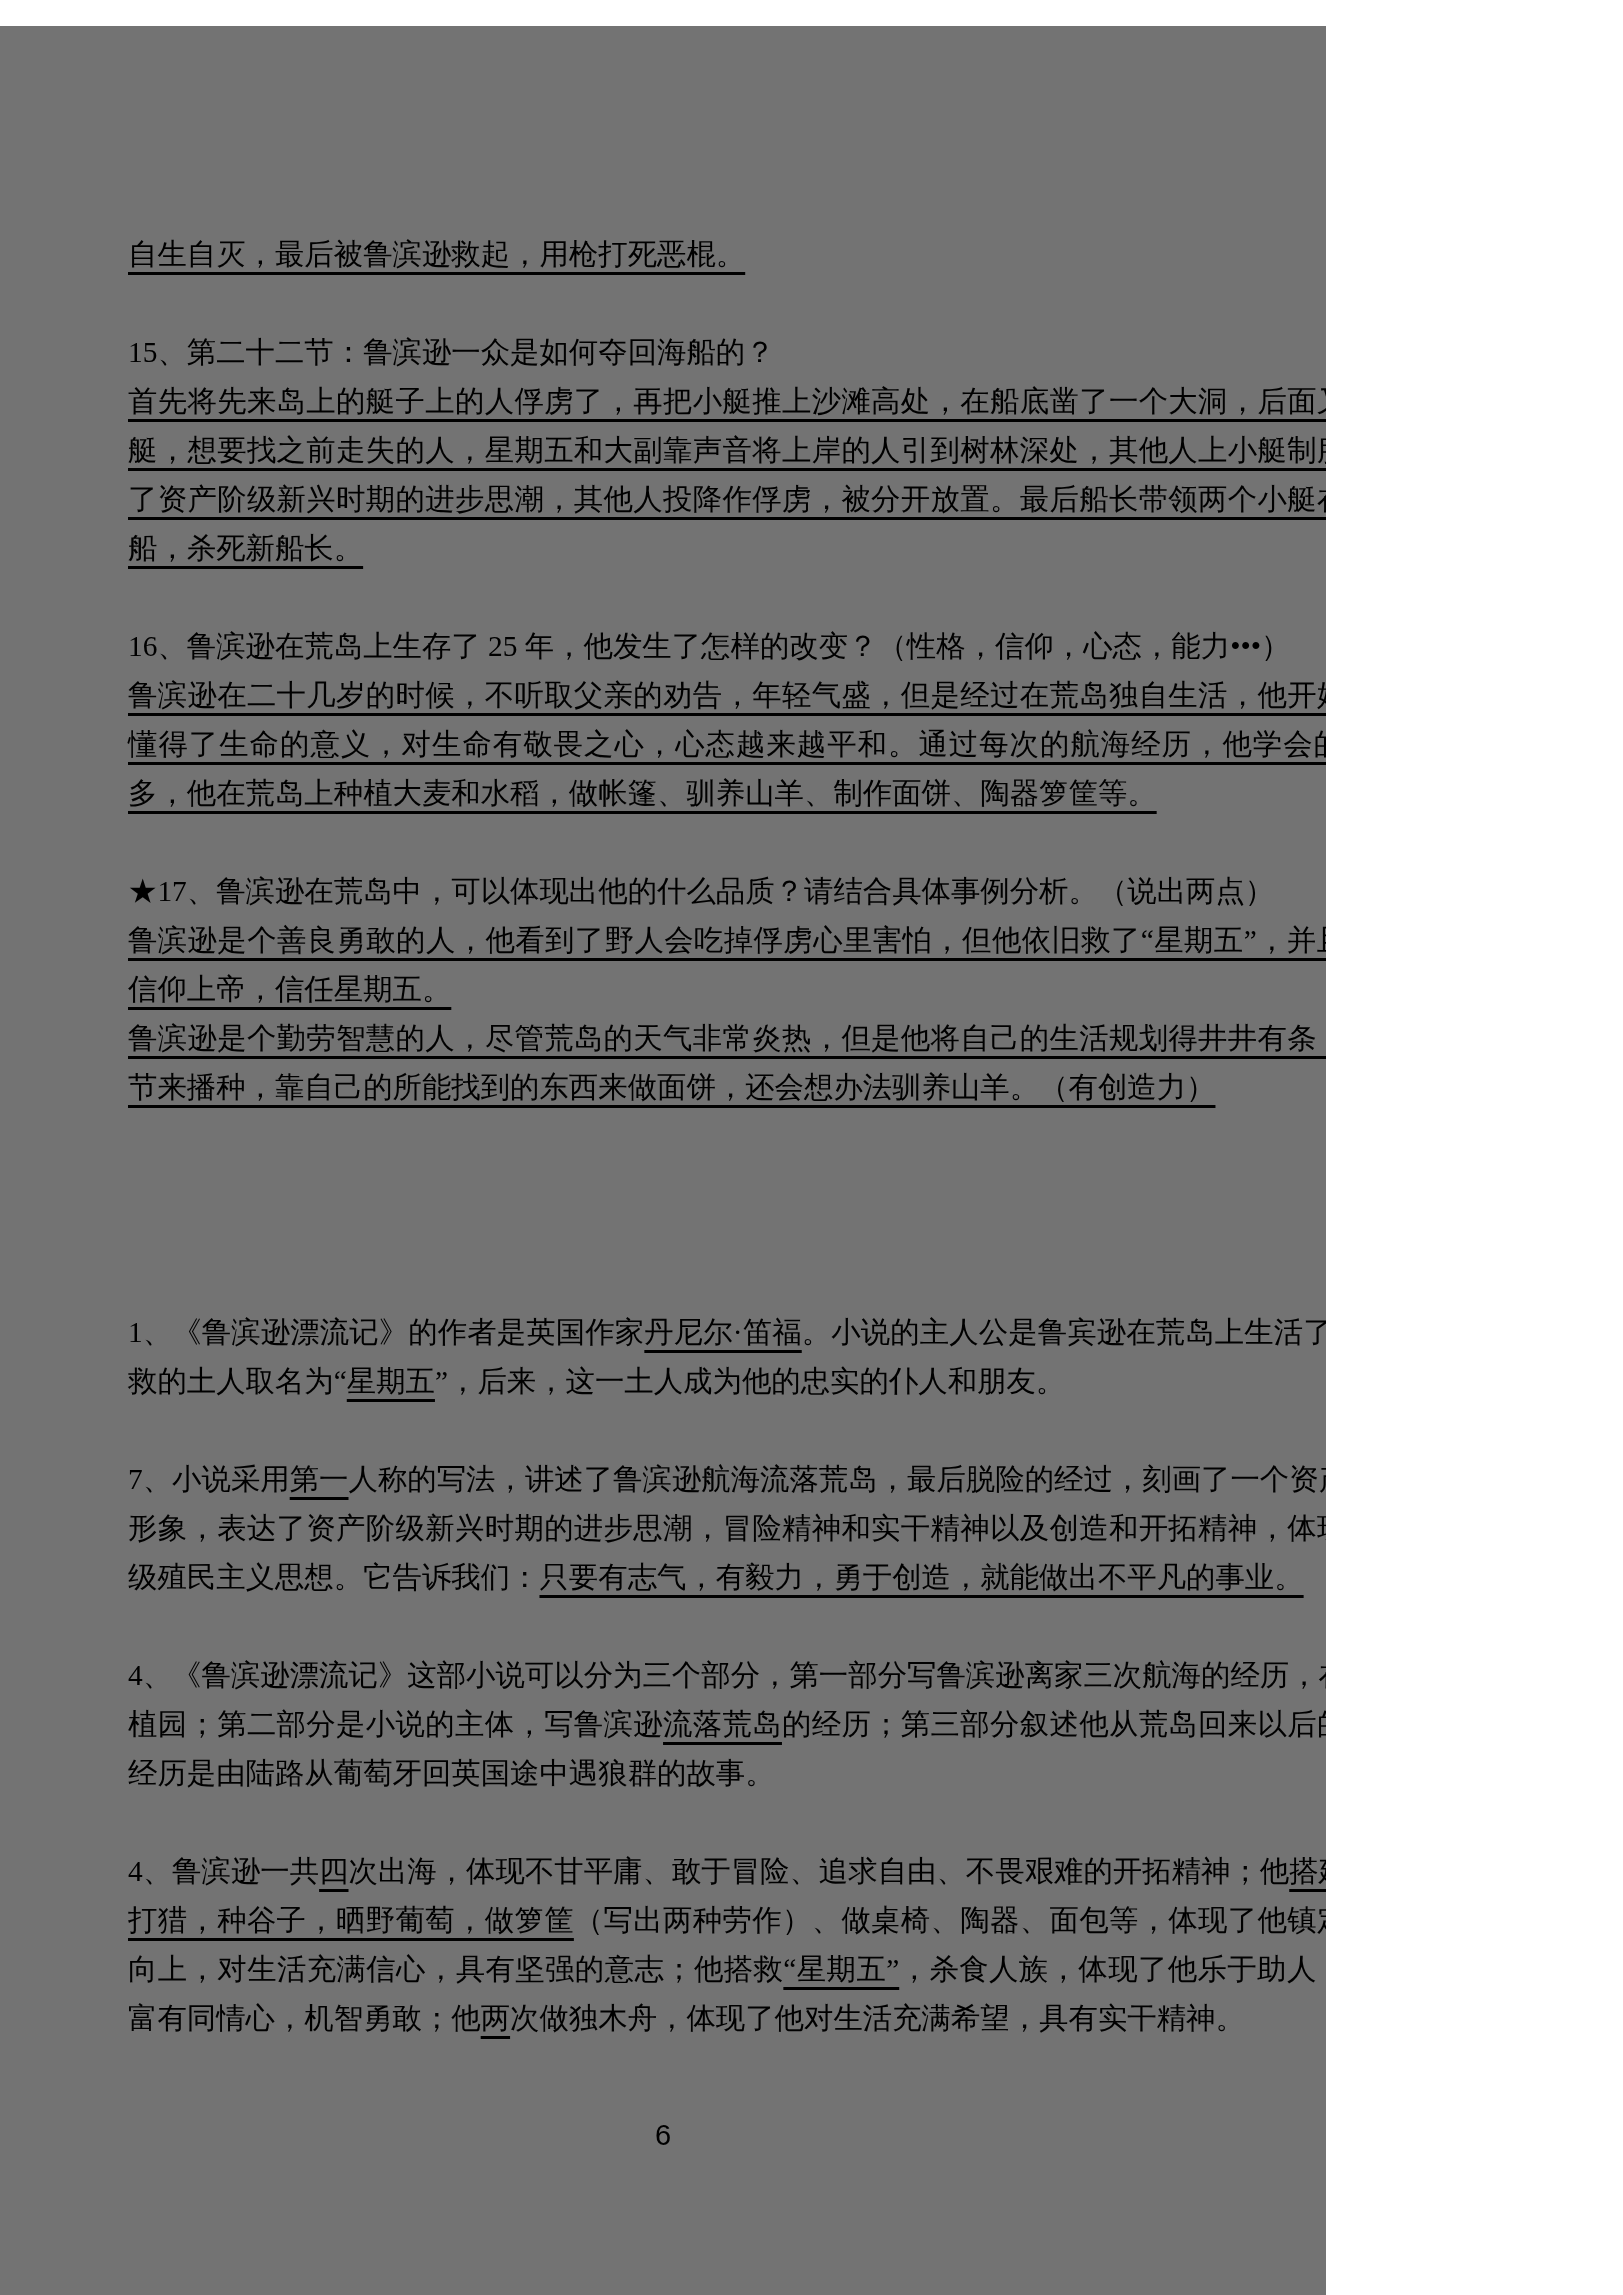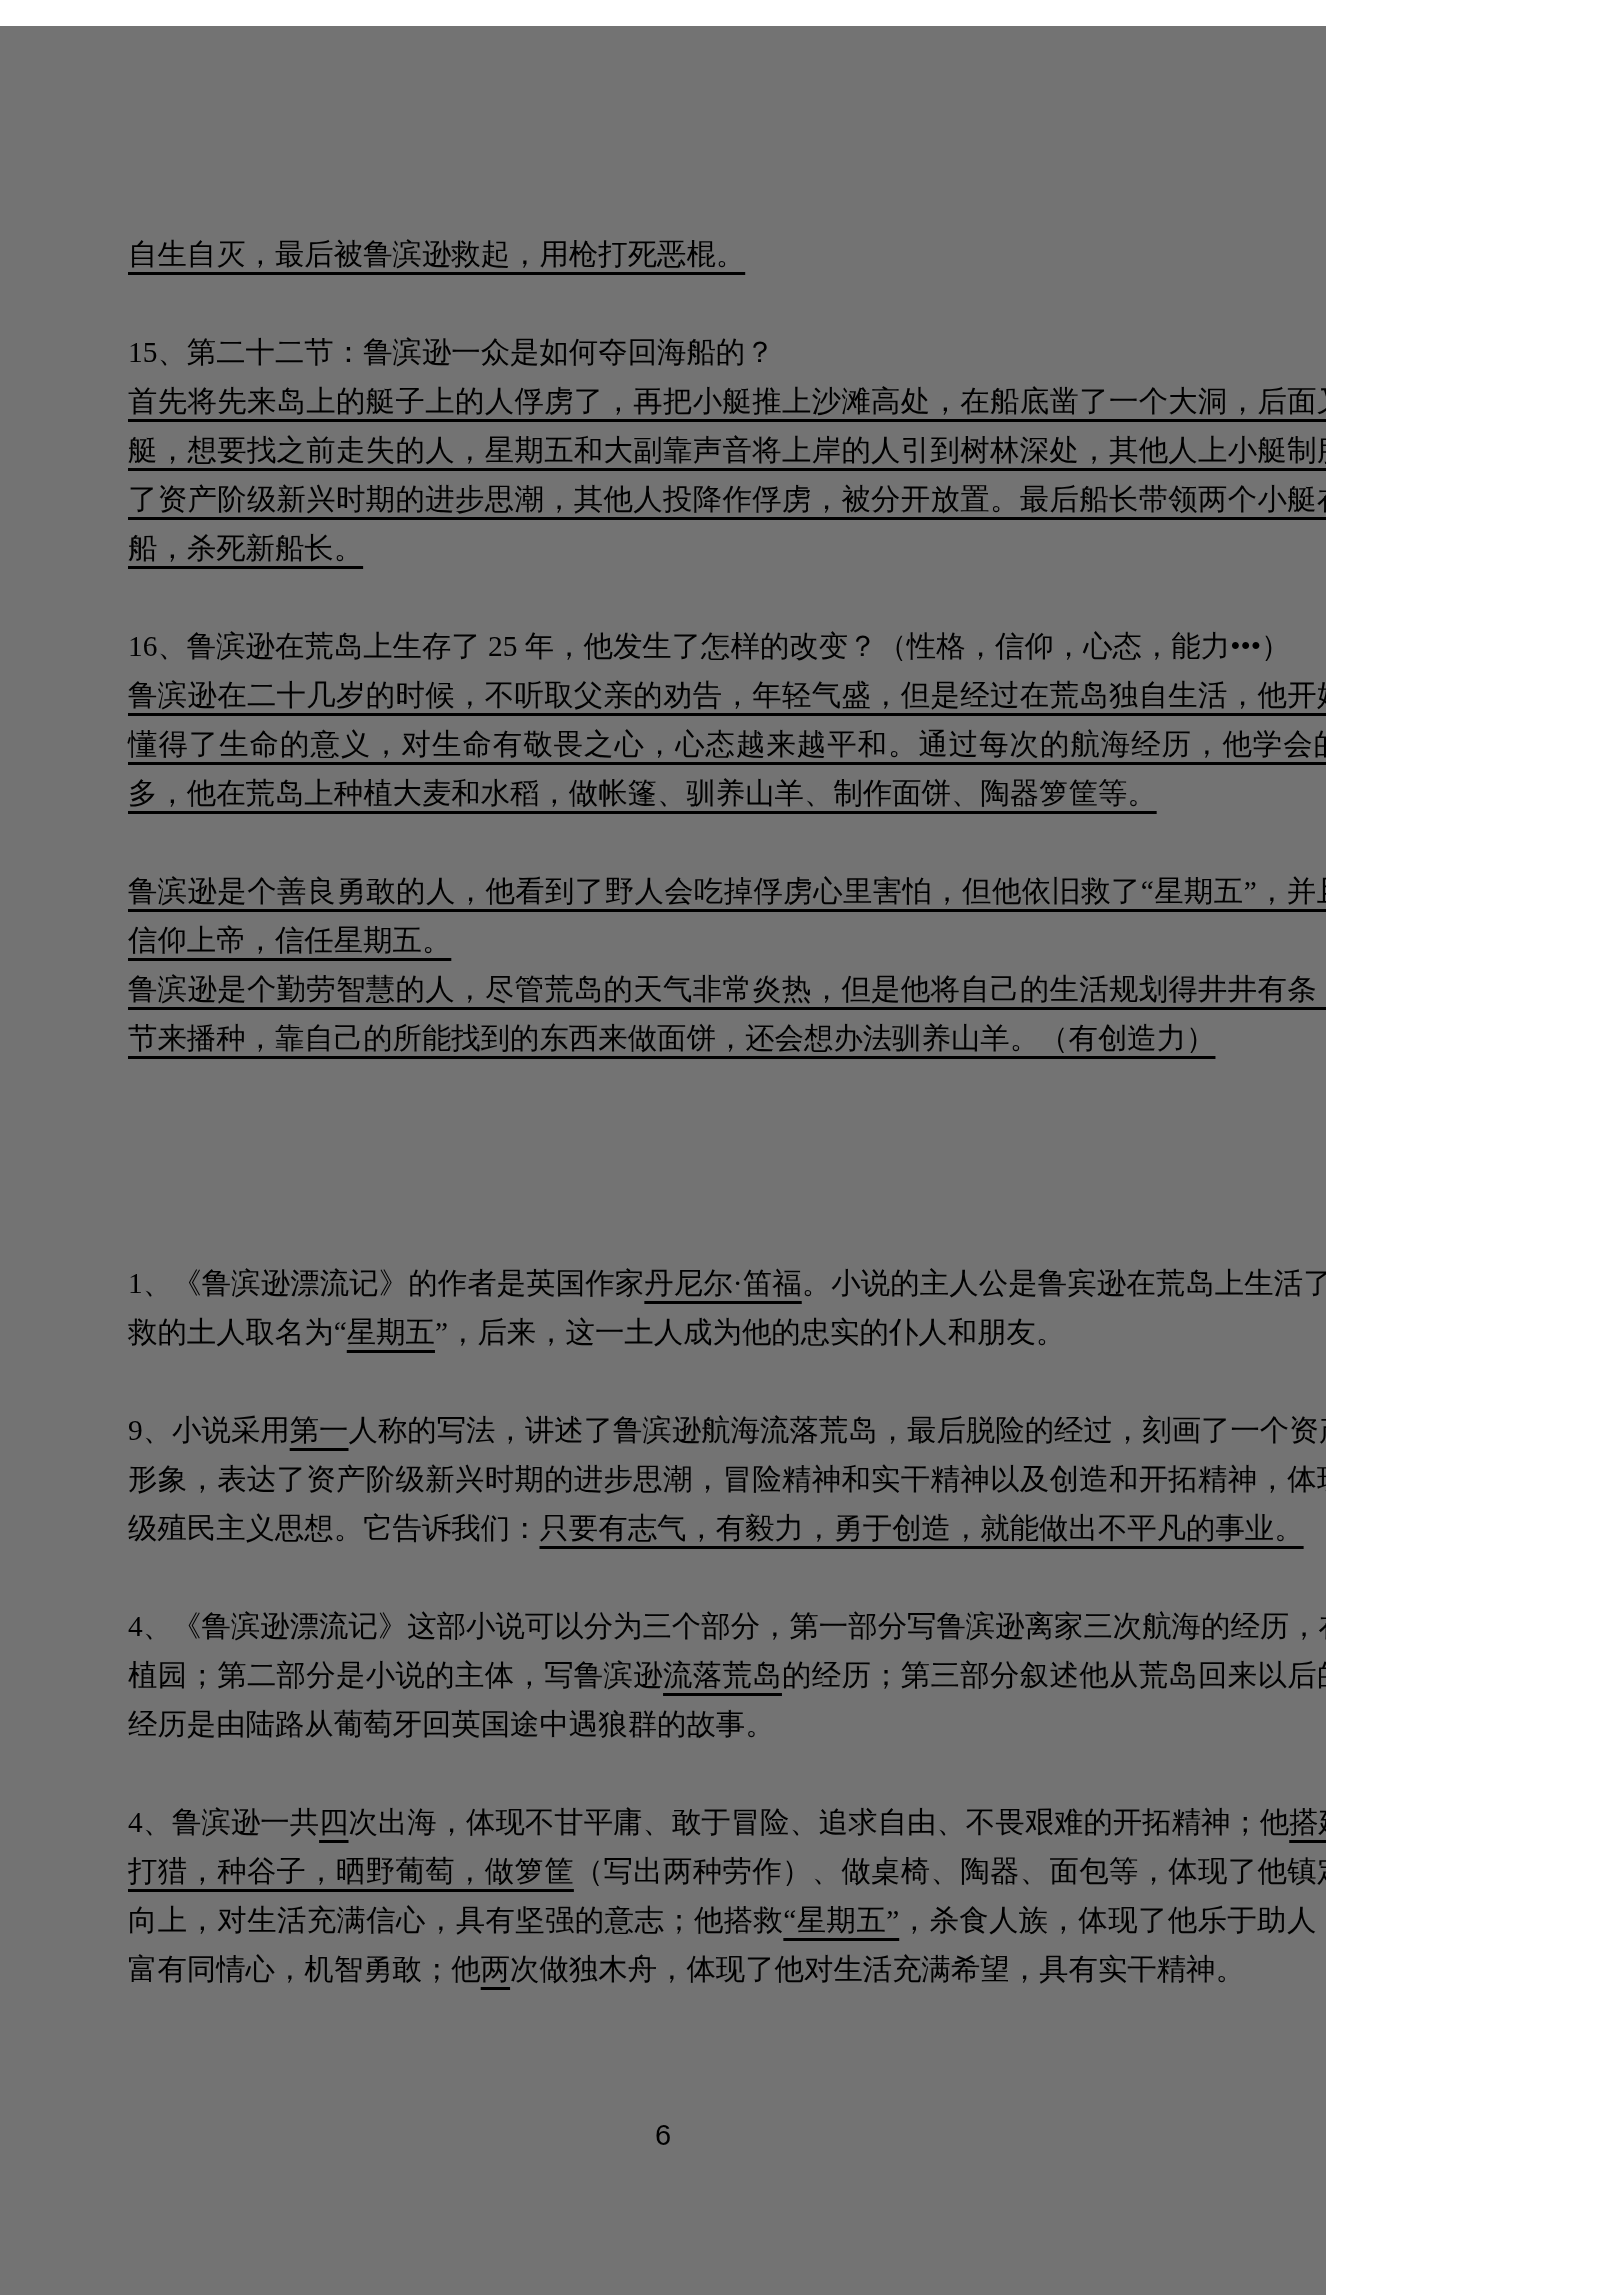--- a/index.html
+++ b/index.html
@@ -58,29 +58,30 @@
 <div class="page">
   <div class="content">
       <p class="para"><span class="u">自生自灭，最后被鲁滨逊救起，用枪打死恶棍。</span></p>
       <div class="blank"></div>
       <p class="para"><span>15、第二十二节：鲁滨逊一众是如何夺回海船的？</span></p>
       <p class="para"><span class="u">首先将先来岛上的艇子上的人俘虏了，再把小艇推上沙滩高处，在船底凿了一个大洞，后面又来了一个小艇，想要找之前走失的人，星期五和大副靠声音将上岸的人引到树林深处，其他人上小艇制服三人；表达了资产阶级新兴时期的进步思潮，其他人投降作俘虏，被分开放置。最后船长带领两个小艇在午夜靠近海船，杀死新船长。</span></p>
       <div class="blank"></div>
       <p class="para"><span>16、鲁滨逊在荒岛上生存了 25 年，他发生了怎样的改变？（性格，信仰，心态，能力•••）</span></p>
       <p class="para"><span class="u">鲁滨逊在二十几岁的时候，不听取父亲的劝告，年轻气盛，但是经过在荒岛独自生活，他开始信仰上帝，懂得了生命的意义，对生命有敬畏之心，心态越来越平和。通过每次的航海经历，他学会的东西越来越多，他在荒岛上种植大麦和水稻，做帐篷、驯养山羊、制作面饼、陶器箩筐等。</span></p>
       <div class="blank"></div>
+      <p class="para"><span>★17、鲁滨逊在荒岛中，可以体现出他的什么品质？请结合具体事例分析。（说出两点）</span></p>
       <p class="para"><span class="u">鲁滨逊是个善良勇敢的人，他看到了野人会吃掉俘虏心里害怕，但他依旧救了“星期五”，并且教他语言、信仰上帝，信任星期五。</span></p>
       <p class="para"><span class="u">鲁滨逊是个勤劳智慧的人，尽管荒岛的天气非常炎热，但是他将自己的生活规划得井井有条，他会根据季节来播种，靠自己的所能找到的东西来做面饼，还会想办法驯养山羊。（有创造力）</span></p>
       <div class="blank"></div>
       <div class="blank"></div>
       <div class="blank"></div>
       <div class="blank"></div>
       <p class="para"><span>1、《鲁滨逊漂流记》的作者是英国作家</span><span class="u">丹尼尔·笛福</span><span>。小说的主人公是鲁宾逊在荒岛上生活了 </span><span class="u">28</span><span> 年，把被救的土人取名为“</span><span class="u">星期五</span><span>”，后来，这一土人成为他的忠实的仆人和朋友。</span></p>
       <div class="blank"></div>
-      <p class="para"><span>9、小说采用</span><span class="u">第一</span><span>人称的写法，讲述了鲁滨逊航海流落荒岛，最后脱险的经过，刻画了一个资产阶级的英雄形象，表达了资产阶级新兴时期的进步思潮，冒险精神和实干精神以及创造和开拓精神，体现新兴资产阶级殖民主义思想。它告诉我们：</span><span class="u">只要有志气，有毅力，勇于创造，就能做出不平凡的事业。</span></p>
+      <p class="para"><span>7、小说采用</span><span class="u">第一</span><span>人称的写法，讲述了鲁滨逊航海流落荒岛，最后脱险的经过，刻画了一个资产阶级的英雄形象，表达了资产阶级新兴时期的进步思潮，冒险精神和实干精神以及创造和开拓精神，体现新兴资产阶级殖民主义思想。它告诉我们：</span><span class="u">只要有志气，有毅力，勇于创造，就能做出不平凡的事业。</span></p>
       <div class="blank"></div>
       <p class="para"><span>4、《鲁滨逊漂流记》这部小说可以分为三个部分，第一部分写鲁滨逊离家三次航海的经历，在巴西买了种植园；第二部分是小说的主体，写鲁滨逊</span><span class="u">流落荒岛</span><span>的经历；第三部分叙述他从荒岛回来以后的事情，主要经历是由陆路从葡萄牙回英国途中遇狼群的故事。</span></p>
       <div class="blank"></div>
       <p class="para"><span>4、鲁滨逊一共</span><span class="u">四</span><span>次出海，体现不甘平庸、敢于冒险、追求自由、不畏艰难的开拓精神；他</span><span class="u">搭建房屋，尝试打猎，种谷子，晒野葡萄，做箩筐</span><span>（写出两种劳作）、做桌椅、陶器、面包等，体现了他镇定自若，乐观向上，对生活充满信心，具有坚强的意志；他搭救</span><span class="u">“星期五”</span><span>，杀食人族，体现了他乐于助人，有正义感，富有同情心，机智勇敢；他</span><span class="u">两</span><span>次做独木舟，体现了他对生活充满希望，具有实干精神。</span></p>
     </div>
   <div class="pagenum">6</div>
 </div>
 
 
 </body></html>

